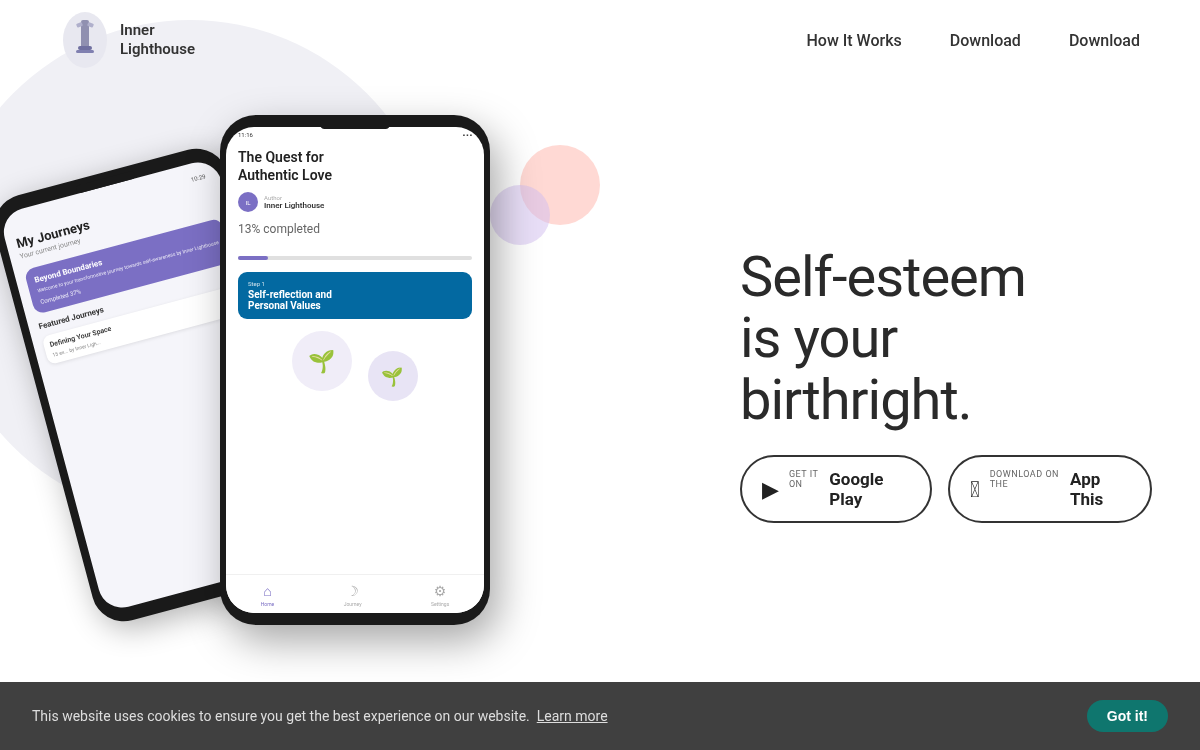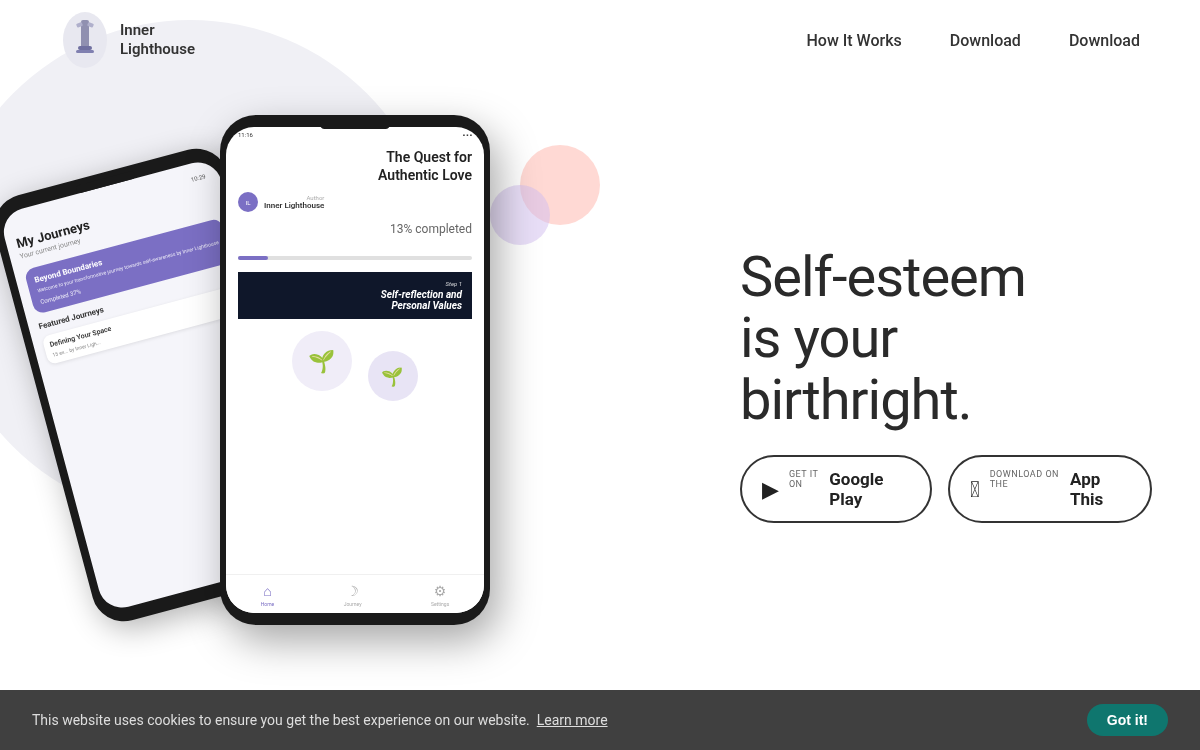--- a/index.html
+++ b/index.html
@@ -197,21 +197,20 @@
       position: absolute;
       top: 12px;
       left: 6px;
       right: 6px;
       bottom: 12px;
       background: #fff;
       border-radius: 28px;
       overflow: hidden;
       display: flex;
       flex-direction: column;
-      text-align: right;
     }
     .phone-front-notch {
       position: absolute;
       top: 5px;
       left: 50%;
       transform: translateX(-50%);
       width: 70px;
       height: 9px;
       background: #1a1a1a;
       border-radius: 5px;
@@ -278,26 +277,25 @@
       border-radius: 2px;
       margin-bottom: 12px;
     }
     .progress-bar-fill {
       height: 4px;
       background: #7b6fc4;
       border-radius: 2px;
       width: 13%;
     }
     .step-card {
-      background: #0f172a;
-      border-radius: 0;
+      background: #0369a1;
+      border-radius: 9px;
       padding: 8px 10px;
       color: white;
       margin-bottom: 12px;
-      font-style: italic;
     }
     .step-label {
       font-size: 6px;
       opacity: 0.8;
       margin-bottom: 2px;
     }
     .step-title {
       font-size: 10px;
       font-weight: 700;
     }
@@ -433,21 +431,21 @@
       position: absolute;
       bottom: 0;
       left: 0;
       right: 0;
       background: #404040;
       color: white;
       display: flex;
       align-items: center;
       justify-content: space-between;
       padding: 16px 32px;
-      height: 60px;
+      height: 68px;
       z-index: 100;
     }
     .cookie-text {
       font-size: 14px;
       color: #ddd;
     }
     .cookie-text a {
       color: #ddd;
       text-decoration: underline;
     }

